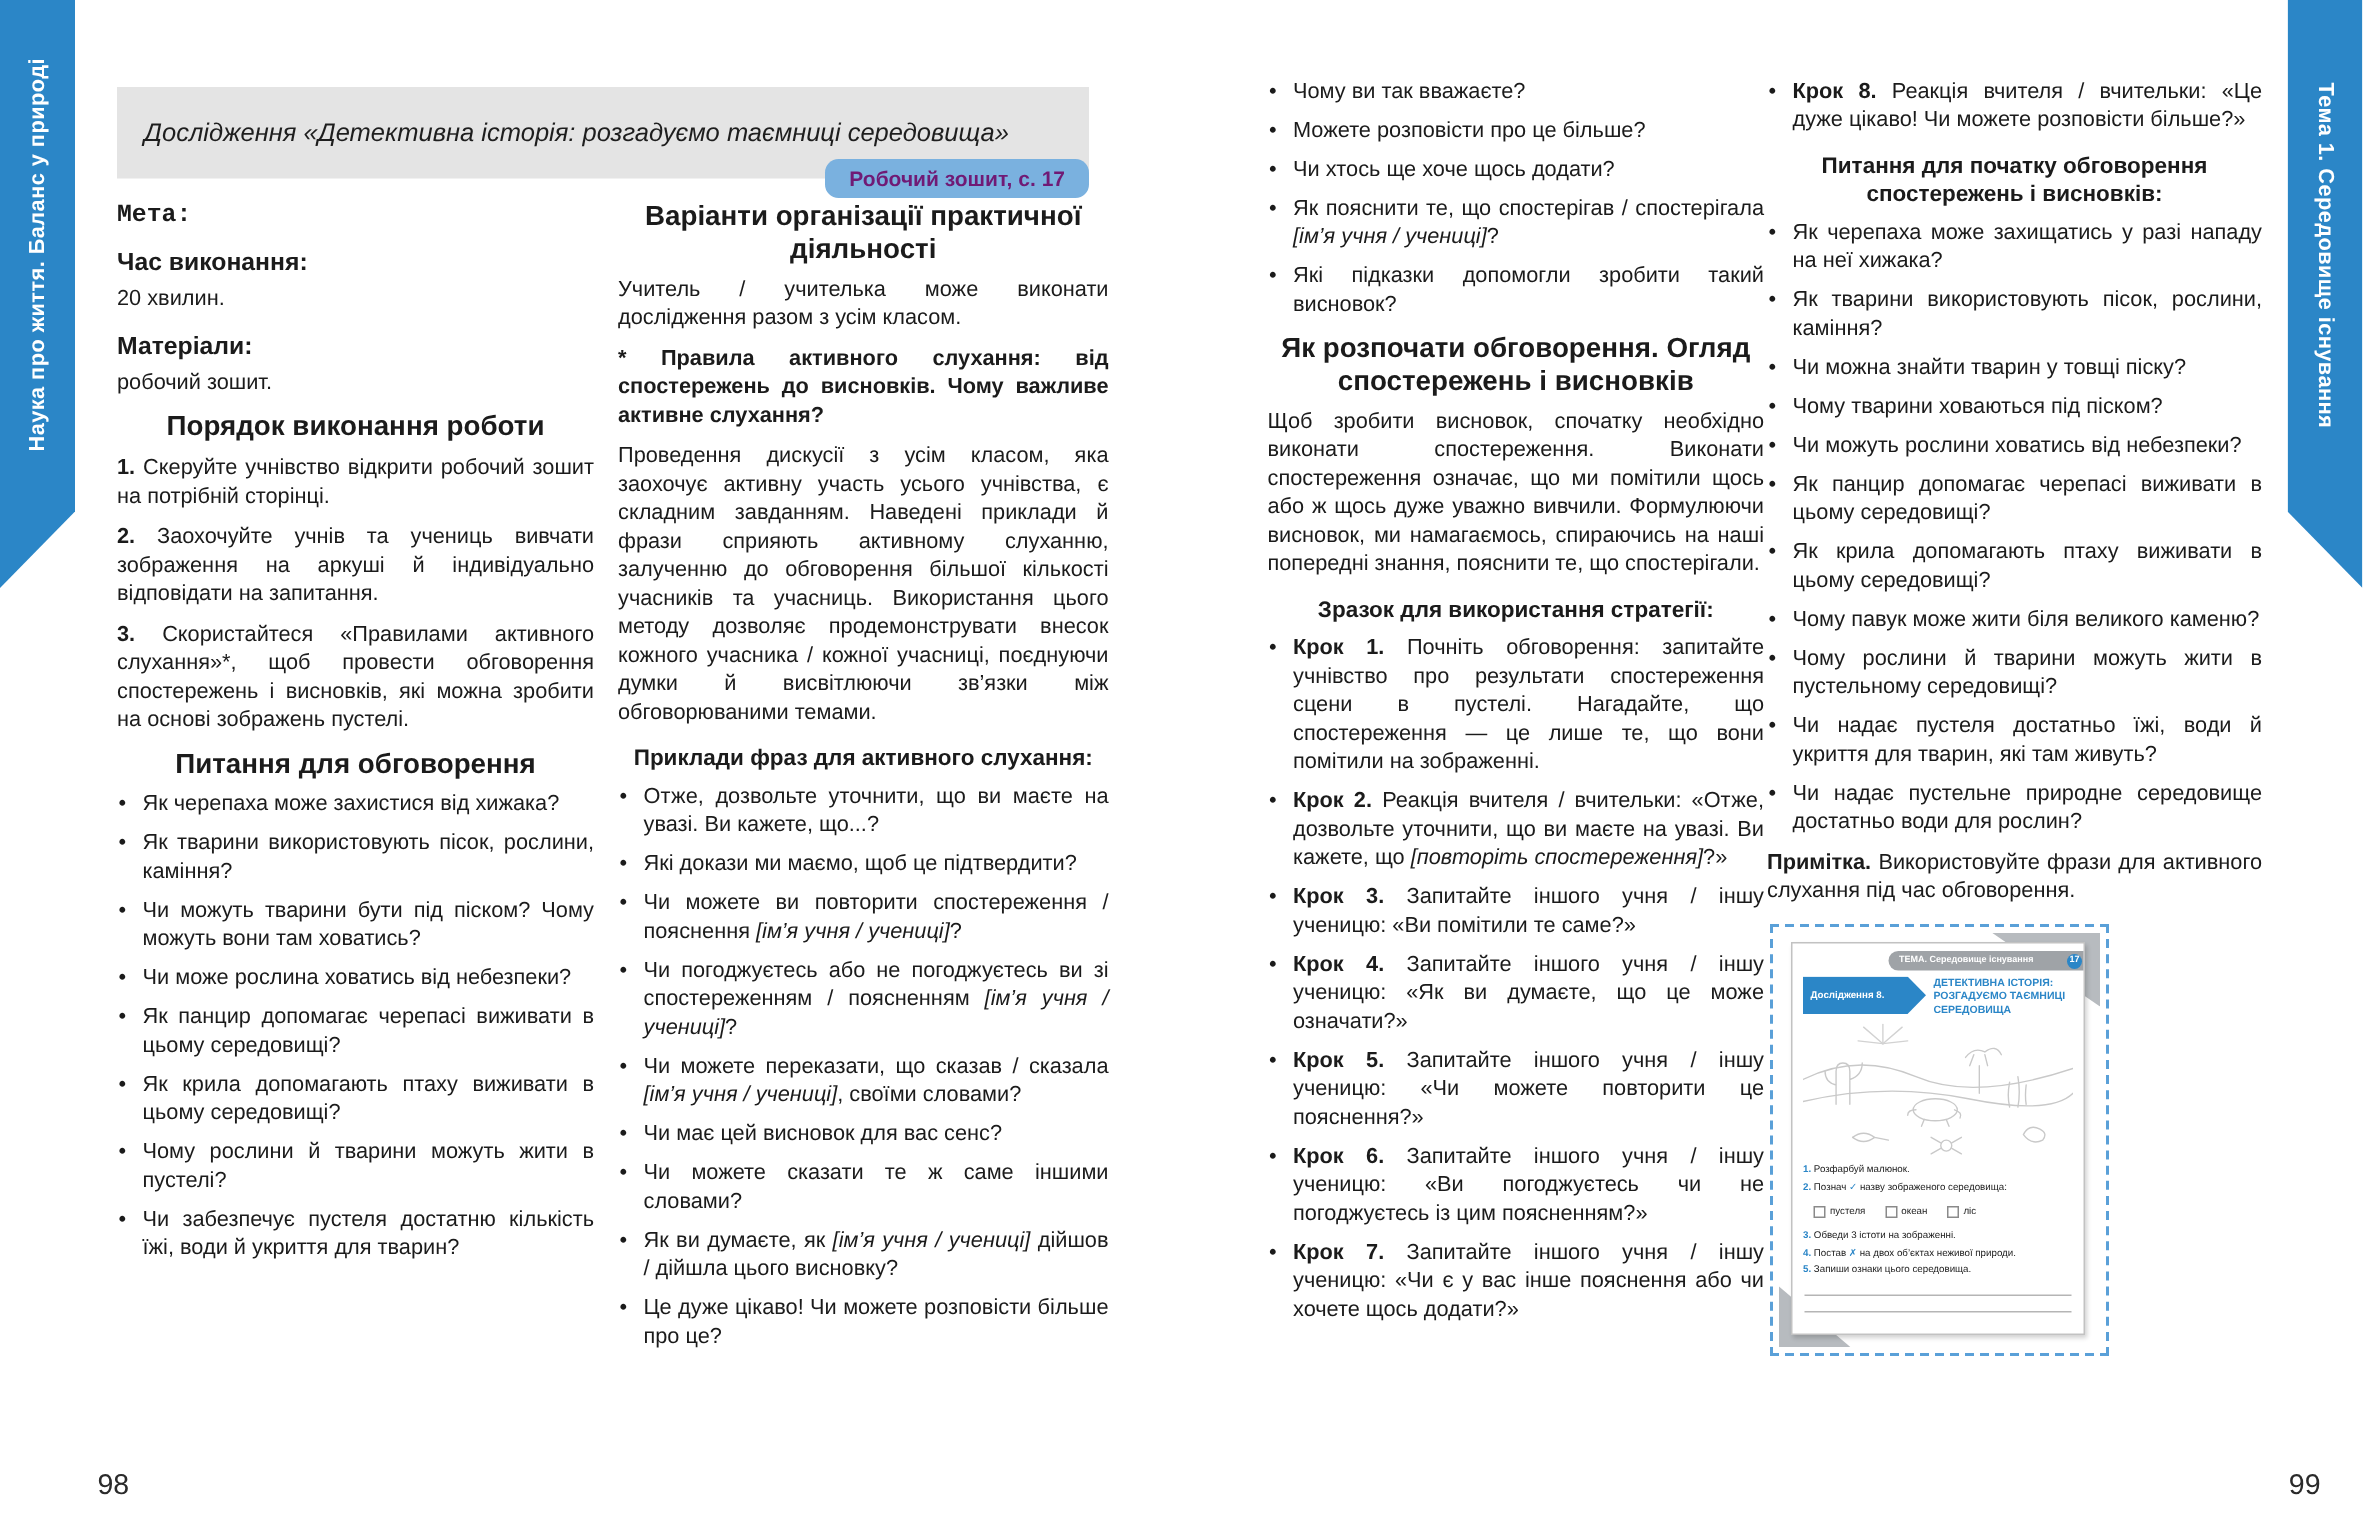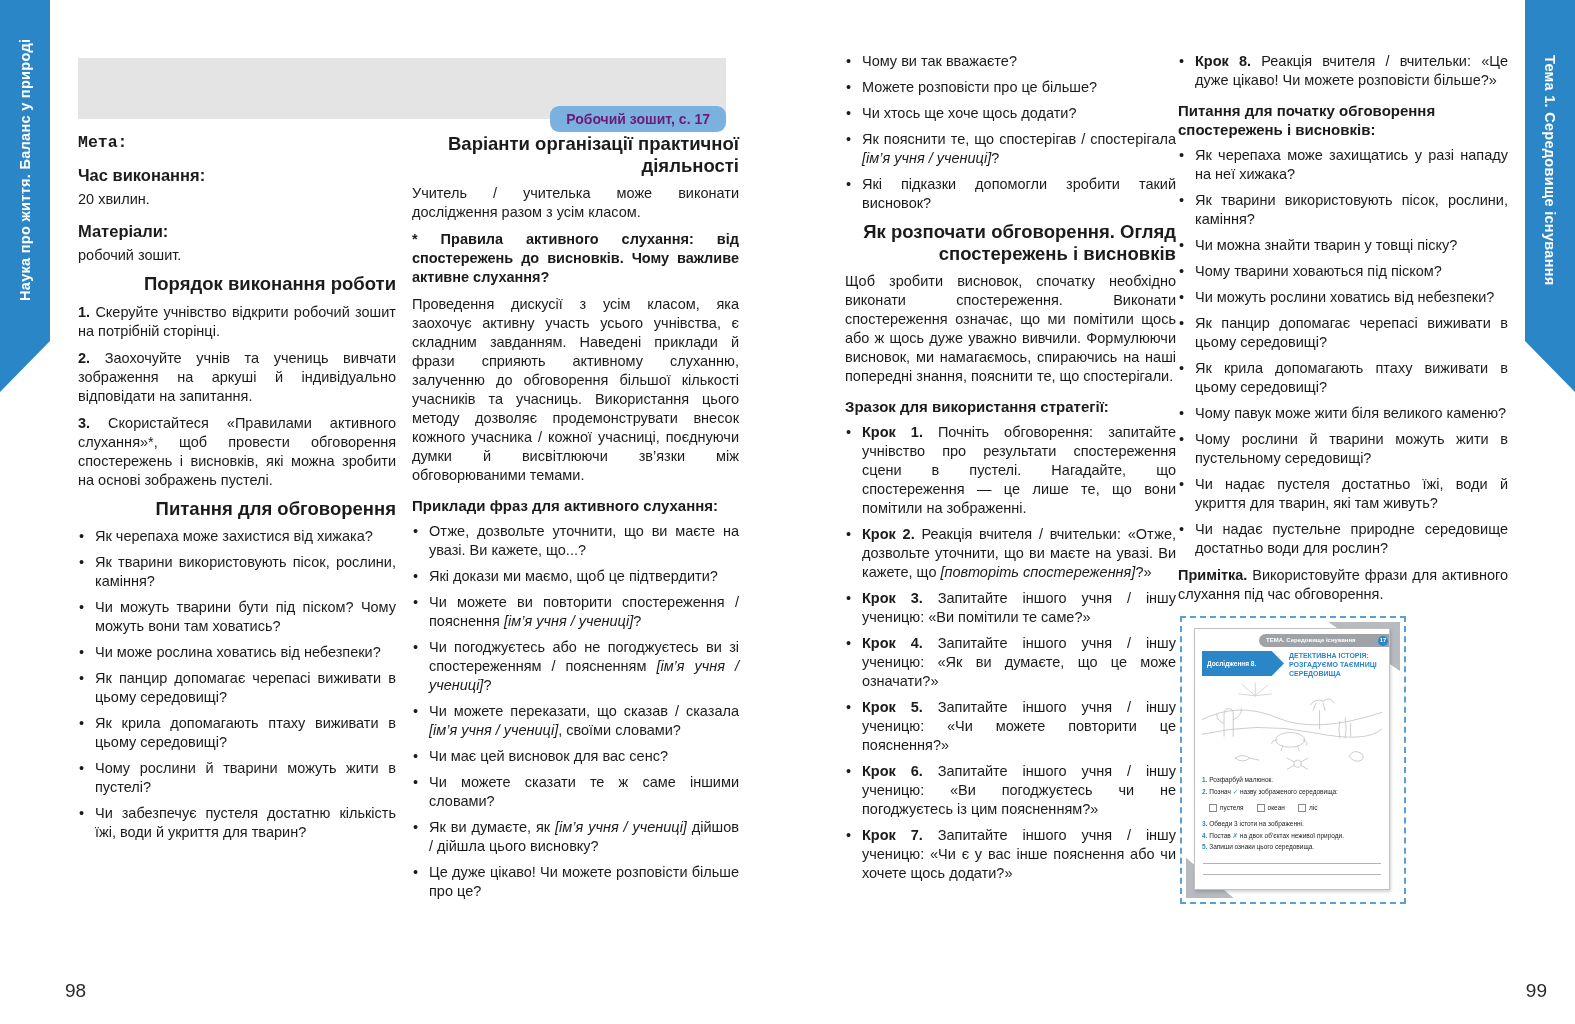--- a/index.html
+++ b/index.html
@@ -34,25 +34,25 @@
     background:#7ab1df;color:#701a75;font-weight:700;font-size:14px;
     padding:5px 16px;border-radius:9px;
   }
   
   .col{position:absolute;font-size:14.5px;line-height:19px;}
   .c1{left:78px; top:133px;width:318px;}
   .c2{left:412px;top:133px;width:327px;}
   .c3{left:845px;top:45px; width:331px;}
   .c4{left:1178px;top:45px;width:330px;}
   .col p{margin:0 0 8px;text-align:justify;}
-  h2{font-size:18.5px;line-height:22px;font-weight:700;margin:6px 0 7px;text-align:right;}
+  h2{font-size:18.5px;line-height:22px;font-weight:700;margin:6px 0 7px;text-align:center;}
   h2.first{margin-top:0;}
   h3{font-size:16.5px;line-height:20px;font-weight:700;margin:12px 0 5px;}
   h3.first{margin-top:0;font-family:Liberation Mono, monospace;}
-  h4{font-size:15px;line-height:19px;font-weight:700;margin:11px 0 5px;text-align:left;}
+  h4{font-size:15px;line-height:19px;font-weight:700;margin:11px 0 5px;text-align:center;}
   ul{list-style:none;margin:0 0 8px;padding:0;}
   ul.bullets li{position:relative;padding-left:17px;margin:7px 0;text-align:justify;}
   ul.bullets li::before{content:"\2022";position:absolute;left:1px;top:0;}
   ul.plain li{margin:8px 0;text-align:justify;}
   .seg-b{font-weight:700;}
   .seg-i{font-style:italic;}
   .seg-a{color:#2b86c7;font-weight:700;}
   
   .ws-box{
     position:relative;width:222px;height:284px;margin:12px 0 0 2px;
@@ -99,20 +99,21 @@
   <div class="vtxt">Наука про життя. Баланс у природі</div>
 </div>
 <div class="tab tab-right">
   <div class="vtxt">Тема 1. Середовище існування</div>
 </div>
 
 <div class="pgnum pgnum-left">98</div>
 <div class="pgnum pgnum-right">99</div>
 
 <div class="hdr">
+  <div class="hdr-title">Дослідження «Детективна історія: розгадуємо таємниці середовища»</div>
   <div class="hdr-badge">Робочий зошит, с. 17</div>
 </div>
 
 <div class="col c1">
   <h3 class="first">Мета:</h3>
   <h3>Час виконання:</h3>
   <p>20 хвилин.</p>
   <h3>Матеріали:</h3>
   <p>робочий зошит.</p>
   <h2>Порядок виконання роботи</h2>

